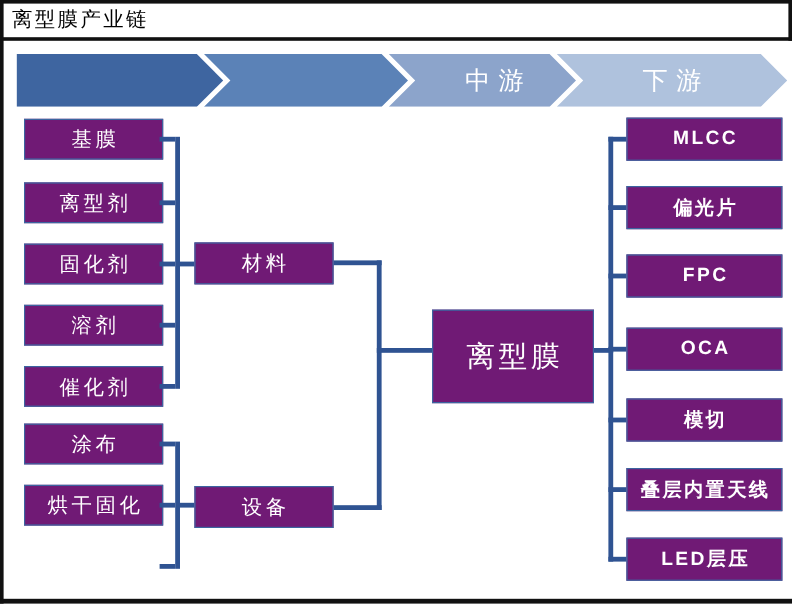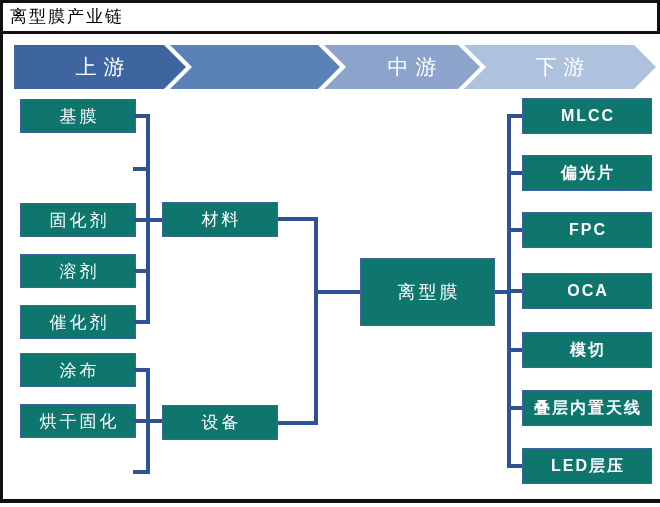--- a/index.html
+++ b/index.html
@@ -20,29 +20,29 @@
   }
   
   .banner{position:absolute;left:0;top:45px;width:660px;height:44px;}
   .banner-label{
     position:absolute;top:45px;height:44px;line-height:44px;width:120px;
     text-align:center;color:#ffffff;font-size:21px;letter-spacing:7px;text-indent:7px;
   }
   .lbl-up{left:40px;} .lbl-mid{left:352px;} .lbl-down{left:500px;text-align:center;}
   
   .box{
-    position:absolute;background:#0f766e;border:1px solid #3c64a0;
+    position:absolute;background:#701a75;border:1px solid #3c64a0;
     box-sizing:border-box;color:#ffffff;text-align:center;
     font-size:17px;letter-spacing:3px;text-indent:3px;
     display:flex;align-items:center;justify-content:center;
   }
   .lcol{left:20px;width:116px;height:34px;}
   .rcol{left:522px;width:130px;height:36px;font-family:"Liberation Sans","DejaVu Sans",sans-serif;font-weight:bold;font-size:16px;letter-spacing:2px;text-indent:2px;}
   .grp{left:162px;width:116px;height:35px;}
-  .core{left:360px;top:258px;width:135px;height:68px;font-size:18px;}
+  .core{left:360px;top:258px;width:135px;height:78px;font-size:24px;}
   
   .ln{position:absolute;background:#2f5392;}
 </style>
 </head>
 <body>
 
 <div id="stage">
 
   <div class="b-top"></div>
   <div class="b-left"></div>
@@ -50,25 +50,25 @@
   <div class="b-right-title"></div>
   <div class="b-underline"></div>
   <div class="title">离型膜产业链</div>
 
   <svg class="banner" viewBox="0 0 660 44" width="660" height="44">
     <path d="M14 0 H164 L186 22 L164 44 H14 Z" fill="#3e65a0"></path>
     <path d="M170 0 H318 L340 22 L318 44 H170 L192 22 Z" fill="#5b82b7"></path>
     <path d="M324 0 H458 L480 22 L458 44 H324 L346 22 Z" fill="#8ca4cb"></path>
     <path d="M464 0 H634 L656 22 L634 44 H464 L486 22 Z" fill="#afc2dd"></path>
   </svg>
-  <div class="banner-label lbl-up">上游</div>
   <div class="banner-label lbl-mid">中游</div>
   <div class="banner-label lbl-down">下游</div>
 
   <div class="box lcol" style="top:99px">基膜</div>
+  <div class="box lcol" style="top:152px">离型剂</div>
   <div class="box lcol" style="top:203px">固化剂</div>
   <div class="box lcol" style="top:254px">溶剂</div>
   <div class="box lcol" style="top:305px">催化剂</div>
 
   <div class="box lcol" style="top:353px">涂布</div>
   <div class="box lcol" style="top:404px">烘干固化</div>
 
   <div class="box grp" style="top:202px">材料</div>
   <div class="box grp" style="top:405px">设备</div>
 

